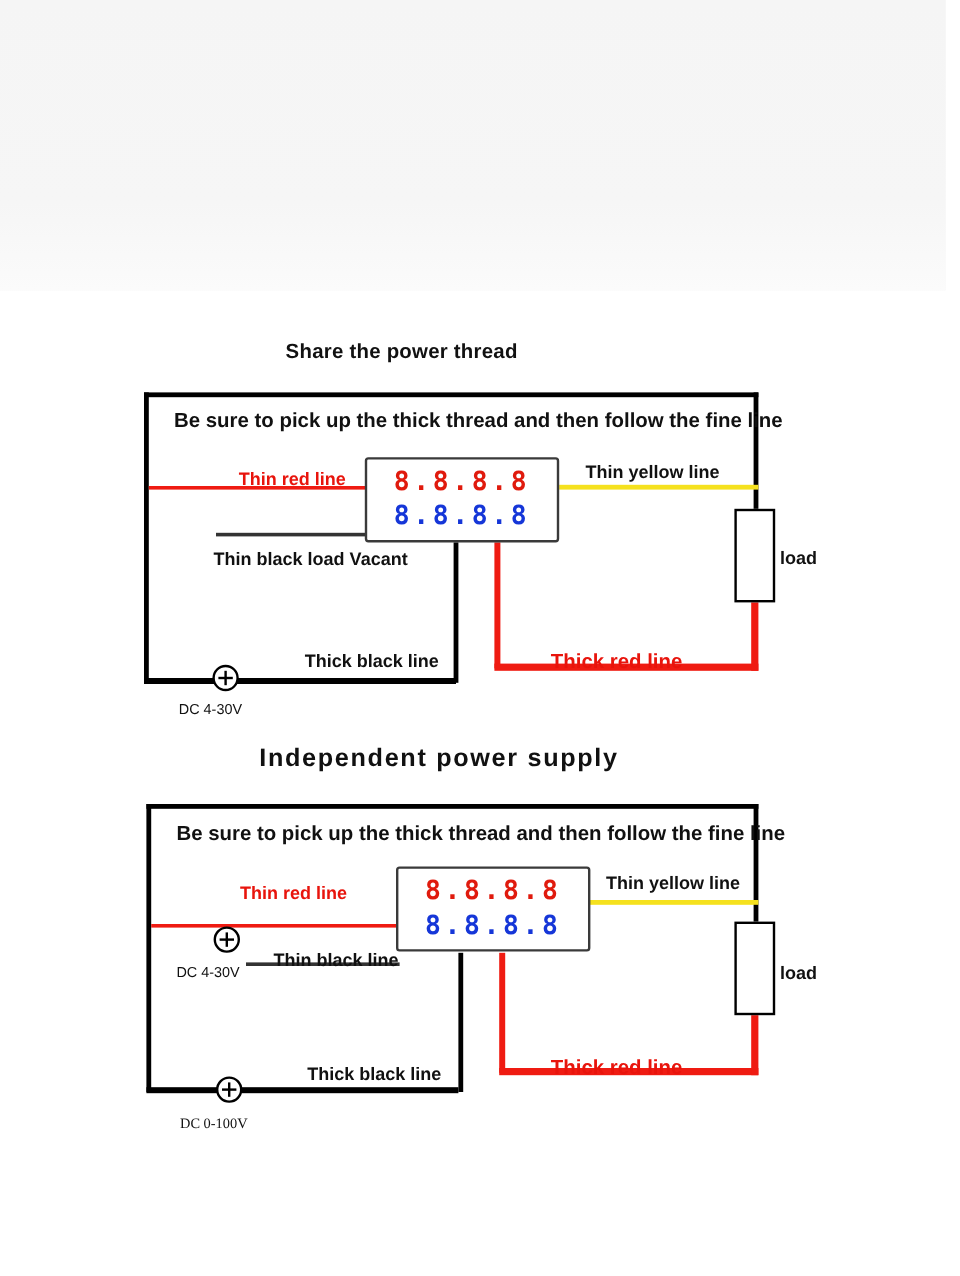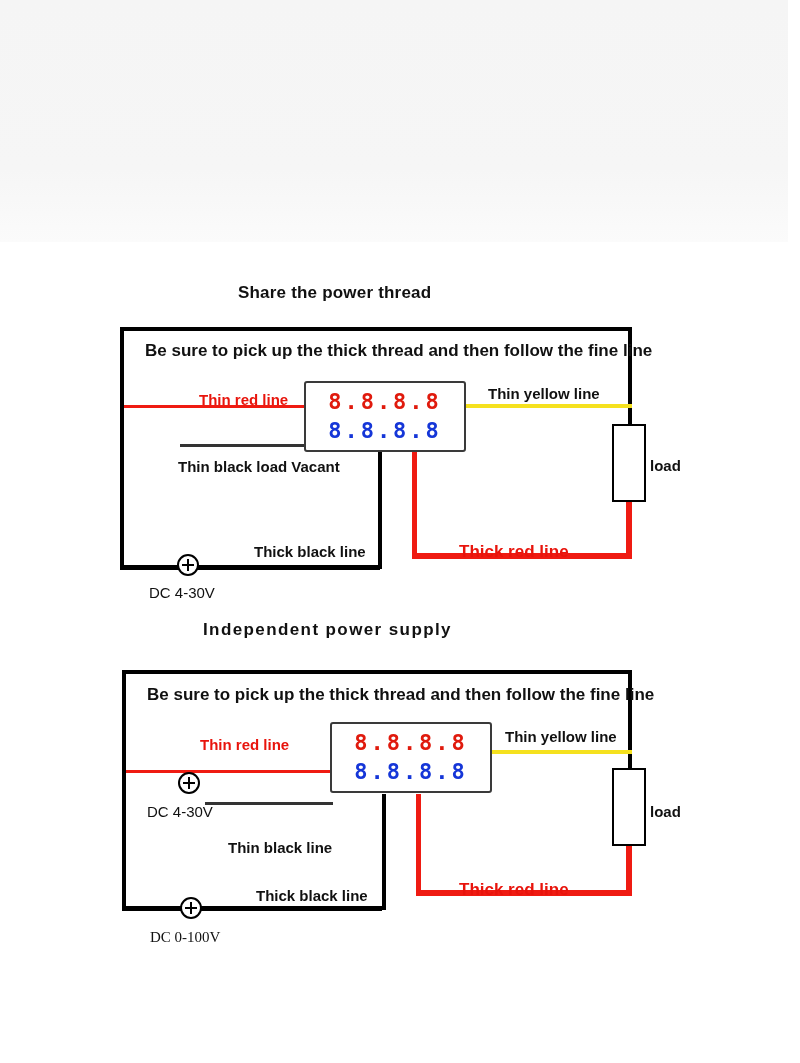--- a/index.html
+++ b/index.html
@@ -46,35 +46,35 @@
     color: #111;
     white-space: nowrap;
   }
   .title-1 {
     left: 238px;
     top: 283px;
     font-size: 17px;
     letter-spacing: 0.2px;
   }
   .title-2 {
-    left: 203px;
+    left: 216px;
     top: 620px;
-    font-size: 17px;
+    font-size: 21px;
     letter-spacing: 1.4px;
   }
   .lbl {
     position: absolute;
     white-space: nowrap;
     font-weight: bold;
     color: #111;
     font-size: 12px;
   }
   .lbl-note { font-size: 17px; }
   .lbl-red { color: #e8140c; }
-  .lbl-plain { font-weight: normal; font-size: 15px; }
+  .lbl-plain { font-weight: normal; font-size: 12px; }
   .lbl-big { font-size: 15px; }
 
   
   .wire {
     position: absolute;
   }
   .w-black { background: #000000; }
   .w-red { background: #ef1b12; }
   .w-yellow { background: #f5e11e; }
   .w-grey { background: #333333; }
@@ -230,18 +230,18 @@
     <div class="meter" style="left:330px; top:722px; width:162px; height:71px;">
       <div class="meter-screen">
         <div class="digits digits-red" style="font-size:22px;">8.8.8.8</div>
         <div class="digits digits-blue" style="font-size:22px;">8.8.8.8</div>
       </div>
     </div>
 
     <div class="lbl lbl-note" style="left:147px; top:685px;">Be sure to pick up the thick thread and then follow the fine line</div>
     <div class="lbl lbl-red lbl-big" style="left:200px; top:736px;">Thin red line</div>
     <div class="lbl lbl-big" style="left:505px; top:728px;">Thin yellow line</div>
-    <div class="lbl lbl-big" style="left:228px; top:839px;">Thin black line</div>
+    <div class="lbl lbl-big" style="left:228px; top:792px;">Thin black line</div>
     <div class="lbl lbl-big" style="left:256px; top:887px;">Thick black line</div>
     <div class="lbl lbl-red" style="left:459px; top:880px; font-size:17px;">Thick red line</div>
   </div>
 
 </div>
 
 </body></html>

